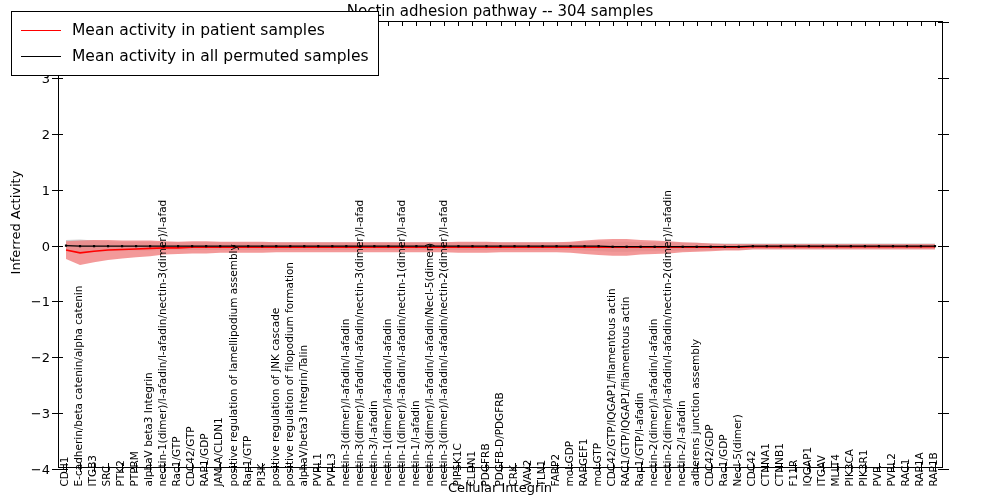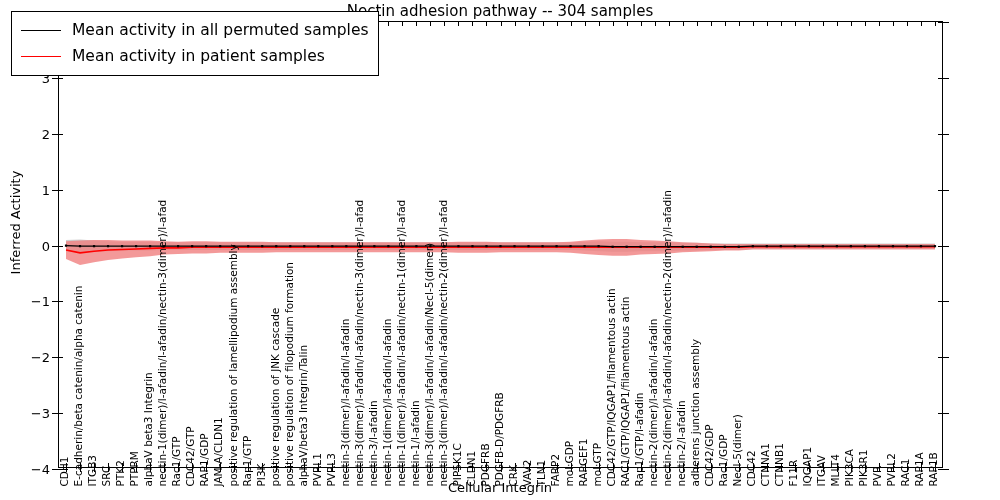--- a/index.html
+++ b/index.html
@@ -448,22 +448,22 @@
       <div class="xcat" style="left: 868.21px; top: 0px; transform: rotate(-90deg) translate(-476px, 0px);">PIK3R1</div>
       <div class="xcat" style="left: 882.23px; top: 0px; transform: rotate(-90deg) translate(-476px, 0px);">PVR</div>
       <div class="xcat" style="left: 896.24px; top: 0px; transform: rotate(-90deg) translate(-476px, 0px);">PVRL2</div>
       <div class="xcat" style="left: 910.26px; top: 0px; transform: rotate(-90deg) translate(-476px, 0px);">RAC1</div>
       <div class="xcat" style="left: 924.28px; top: 0px; transform: rotate(-90deg) translate(-476px, 0px);">RAP1A</div>
       <div class="xcat" style="left: 938.29px; top: 0px; transform: rotate(-90deg) translate(-476px, 0px);">RAP1B</div>
     </div>
 
   <div id="legend">
     <div class="legrow">
+      <span class="legline" id="leg1" style="border-top-color: rgb(255, 0, 0);"></span>
+      <span class="legtext">Mean activity in patient samples</span>
+    </div>
+    <div class="legrow">
       <span class="legline" id="leg0" style="border-top-color: rgb(0, 0, 0);"></span>
       <span class="legtext">Mean activity in all permuted samples</span>
     </div>
-    <div class="legrow">
-      <span class="legline" id="leg1" style="border-top-color: rgb(255, 0, 0);"></span>
-      <span class="legtext">Mean activity in patient samples</span>
-    </div>
   </div>
 
 </div>
 
 </body></html>

